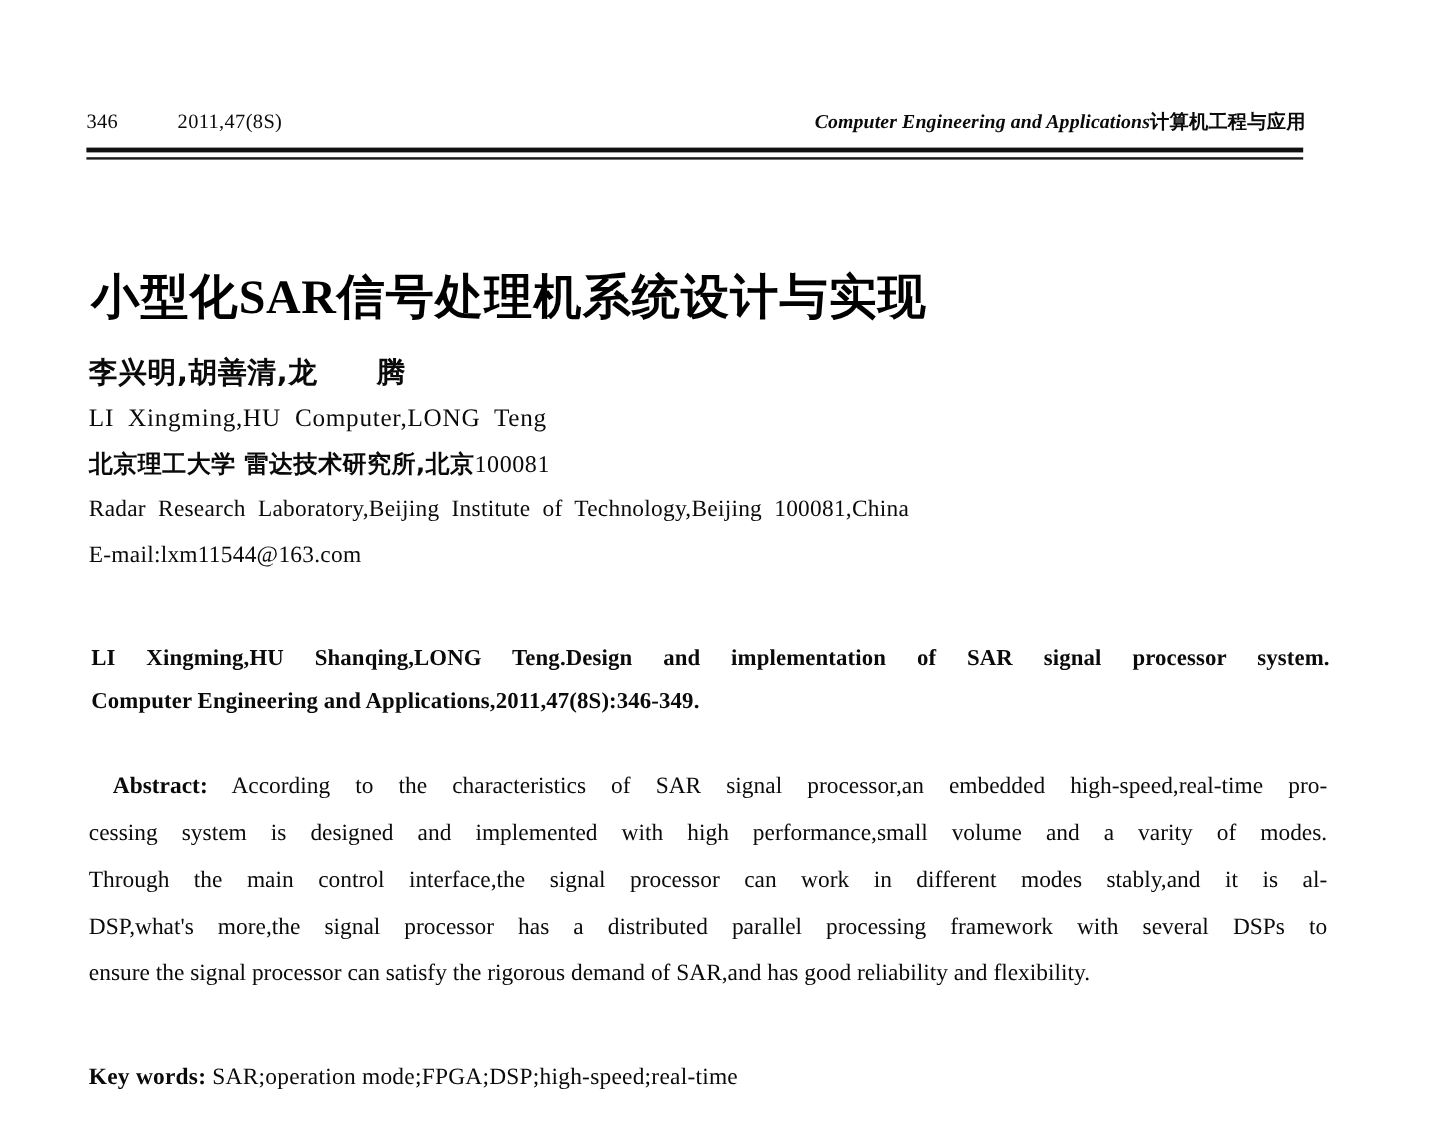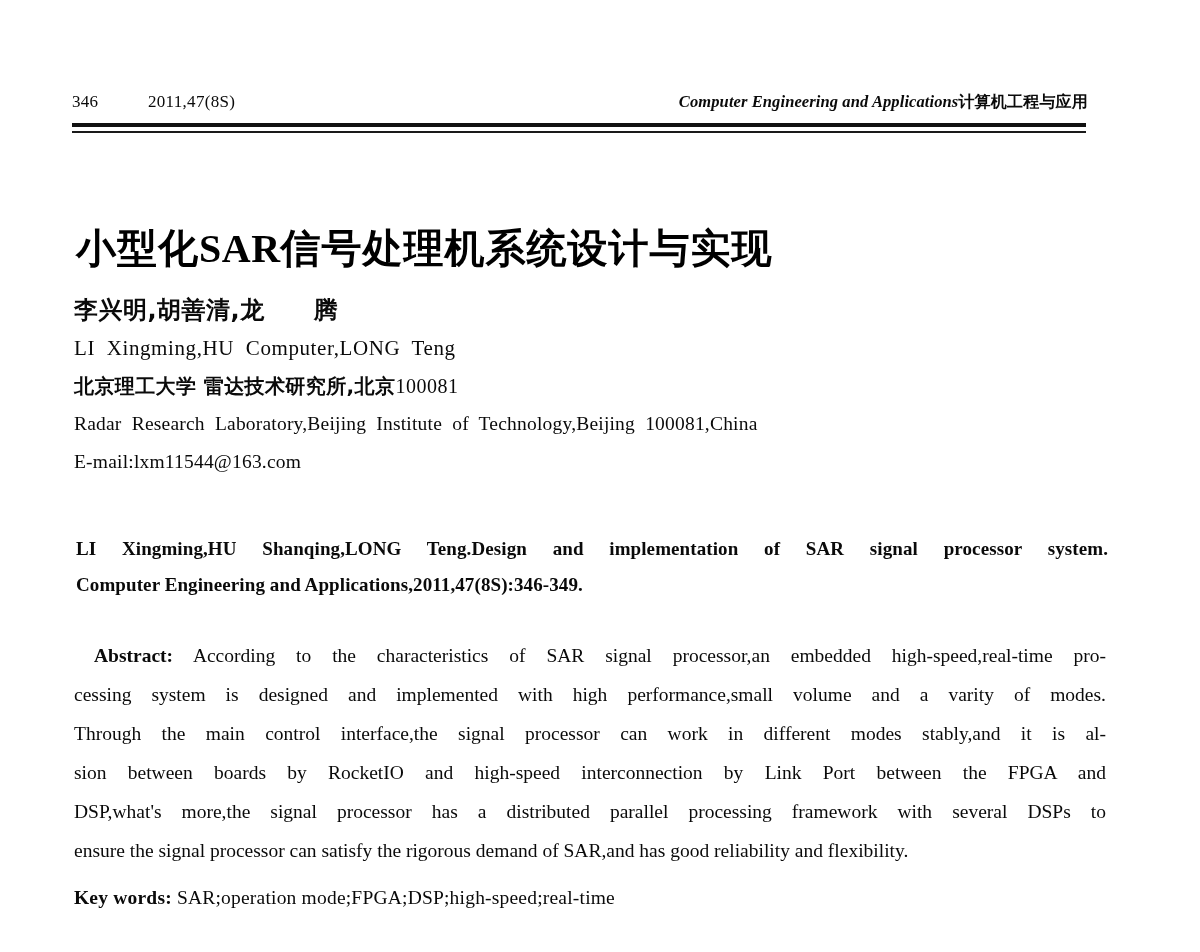--- a/index.html
+++ b/index.html
@@ -232,20 +232,19 @@
 
   <div class="citation">
     <span class="line1">LI Xingming,HU Shanqing,LONG Teng.Design and implementation of SAR signal processor system.</span>
     <span class="line2">Computer Engineering and Applications,2011,47(8S):346-349.</span>
   </div>
 
   <div class="abstract">
     <span class="abs-line"><span class="abs-label">Abstract:</span><span> According to the characteristics of SAR signal processor,an embedded high-speed,real-time pro-</span></span>
     <span class="abs-line">cessing system is designed and implemented with high performance,small volume and a varity of modes.</span>
     <span class="abs-line">Through the main control interface,the signal processor can work in different modes stably,and it is al-</span>
-    <span class="abs-line">sion between boards by RocketIO and high-speed interconnection by Link Port between the FPGA and</span>
     <span class="abs-line">DSP,what's more,the signal processor has a distributed parallel processing framework with several DSPs to</span>
     <span class="abs-line last">ensure the signal processor can satisfy the rigorous demand of SAR,and has good reliability and flexibility.</span>
   </div>
 
   <div class="keywords"><span class="kw-label">Key words:</span><span> SAR;operation mode;FPGA;DSP;high-speed;real-time</span></div>
 
 </div>
 
 </body></html>

